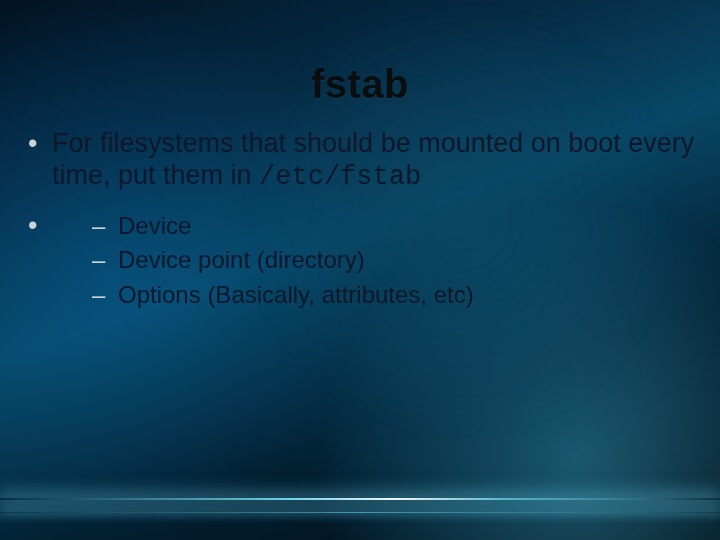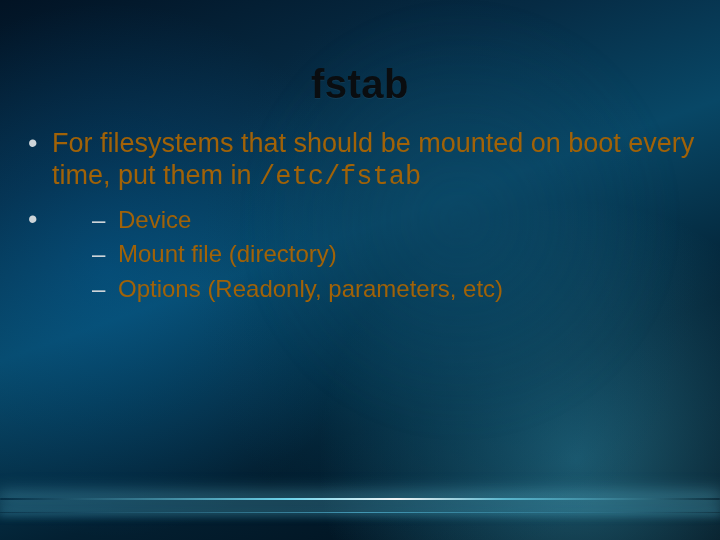--- a/index.html
+++ b/index.html
@@ -60,41 +60,41 @@
     letter-spacing: 0.5px;
   }
 
   .content {
     position: absolute;
     top: 128px;
     left: 18px;
     right: 24px;
     font-size: 27px;
     line-height: 1.18;
-    color: #a16207;
+    color: #0f172a;
   }
 
   ul.top { list-style: none; }
   ul.top > li {
     position: relative;
     padding-left: 34px;
     margin-bottom: 4px;
   }
   ul.top > li::before {
     content: "•";
     position: absolute;
     left: 10px;
     top: 0;
     color: #cdd4d8;
     font-size: 27px;
   }
 
   ul.sub {
     list-style: none;
-    margin-top: 10px;
+    margin-top: 16px;
     font-size: 24px;
   }
   ul.sub > li {
     position: relative;
     padding-left: 66px;
     margin-bottom: 2px;
     line-height: 1.35;
   }
   ul.sub > li::before {
     content: "–";
@@ -115,21 +115,21 @@
   <div class="title">fstab</div>
 
   <div class="content">
     <ul class="top">
       <li>
         <span>For filesystems that should be mounted on boot every time, put them in </span><span class="mono">/etc/fstab</span><span></span>
       </li>
       <li>
         <ul class="sub">
           <li><span>Device</span></li>
-          <li><span>Mount file (directory)</span></li>
-          <li><span>Options (Readonly, parameters, etc)</span></li>
+          <li><span>Device point (directory)</span></li>
+          <li><span>Options (Basically, attributes, etc)</span></li>
         </ul>
       </li>
     </ul>
   </div>
 
   <div class="streak2"></div>
 </div>
 
 </body></html>

